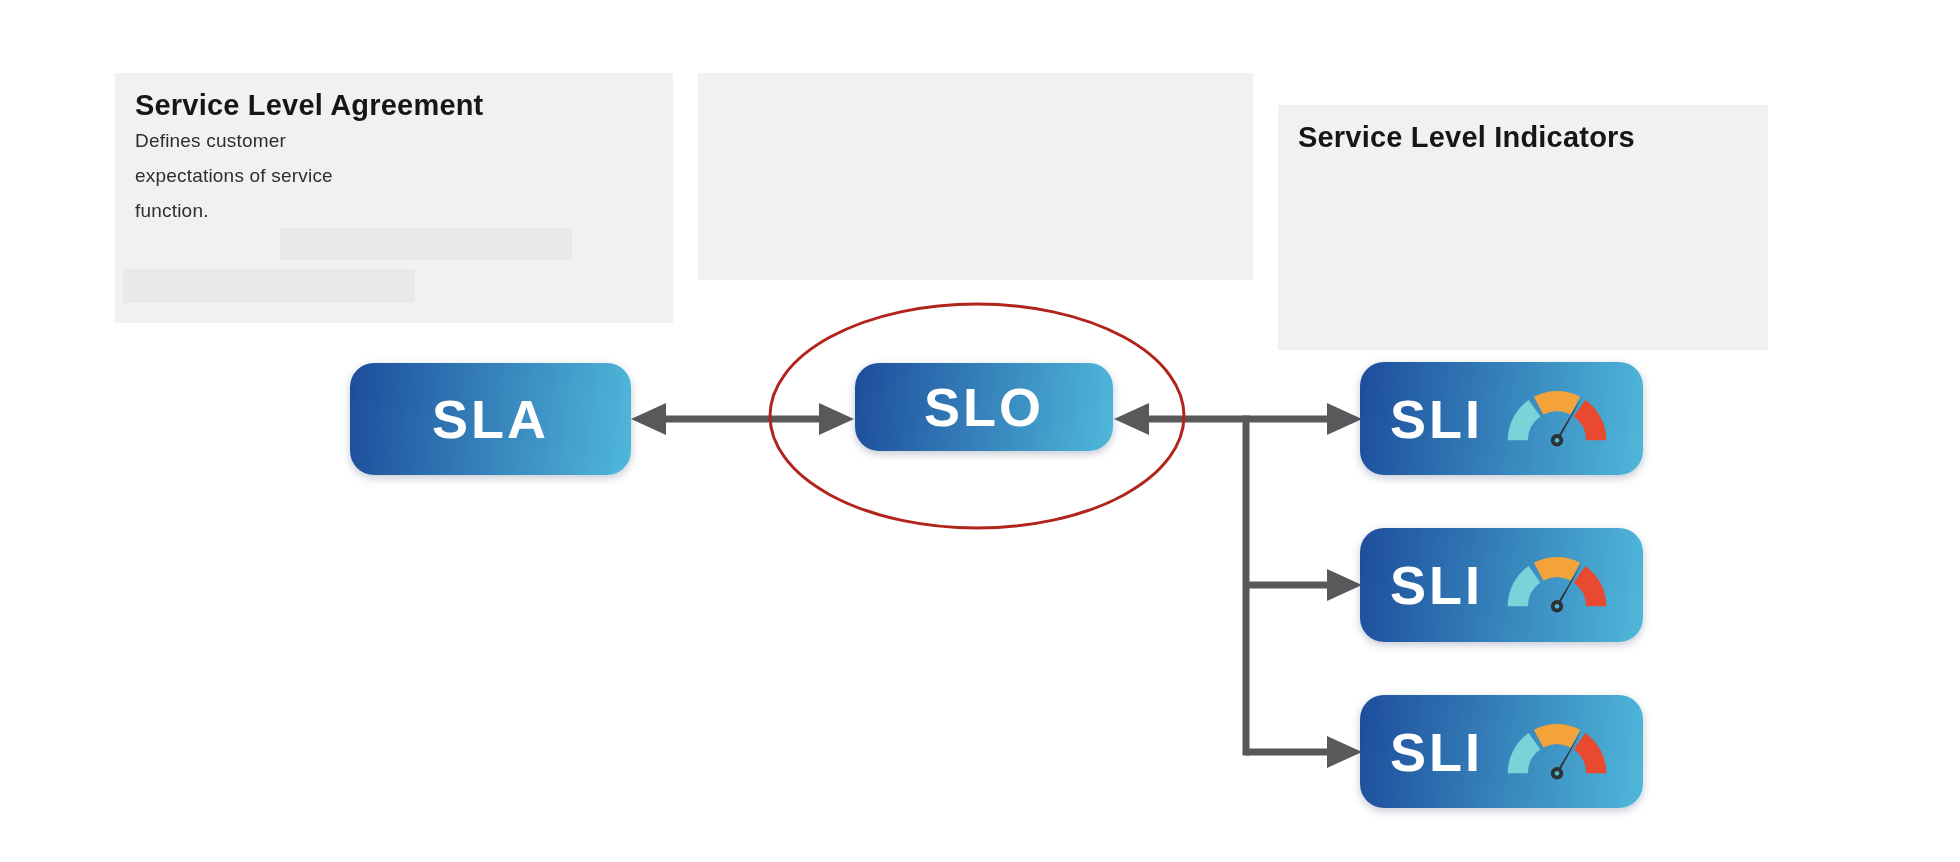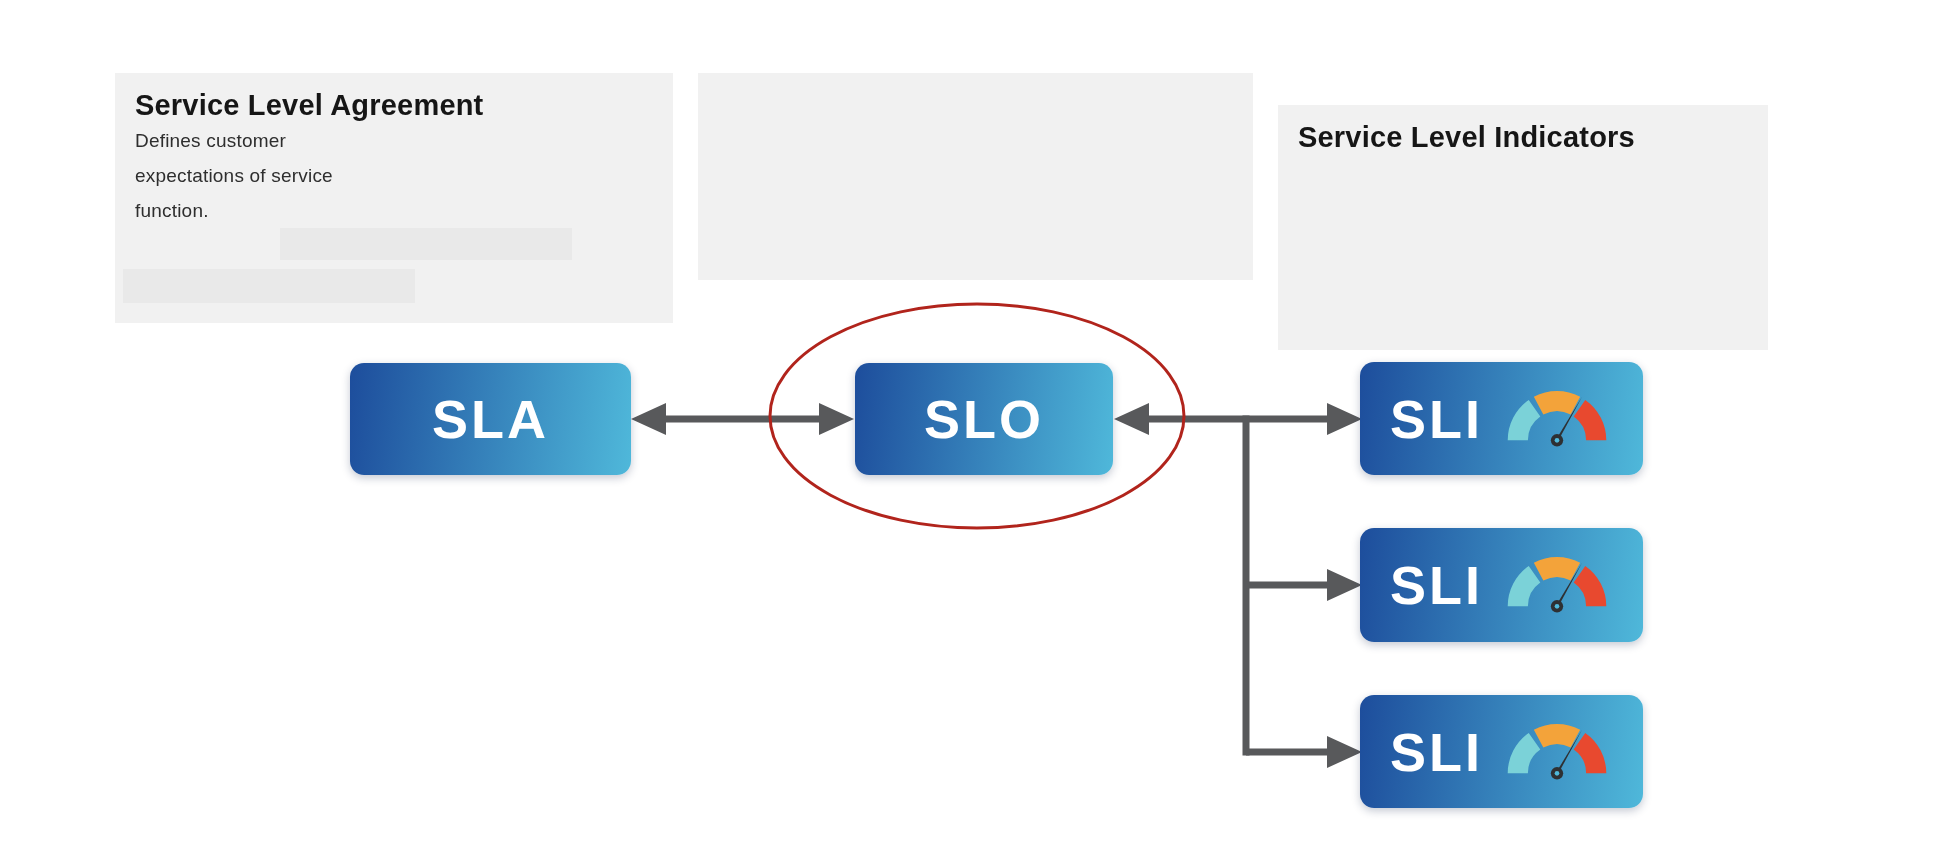--- a/index.html
+++ b/index.html
@@ -25,27 +25,27 @@
   .r2{left:8px;top:196px;width:292px;height:34px;}
 
   
   .layer{position:absolute;left:0;top:0;width:1960px;height:862px;pointer-events:none;}
   .connectors{z-index:1;}
   .connectors rect,.connectors polygon{fill:var(--arrow-gray);}
   .highlight{z-index:3;}
   .highlight ellipse{fill:none;stroke:var(--highlight-red);stroke-width:3px;}
 
   
-  .node{position:absolute;z-index:2;border-radius:14px;
+  .node{position:absolute;z-index:2;border-radius:24px;
         background:linear-gradient(97deg,var(--node-grad-start) 0%,var(--node-grad-end) 100%);
         display:flex;align-items:center;justify-content:center;gap:18px;
         color:var(--node-text);box-shadow:0 3px 9px rgba(25,40,80,.25);}
   .node .label{font-size:54px;font-weight:700;letter-spacing:3px;line-height:1;}
   .node-sla{left:350px;top:363px;width:281px;height:112px;}
-  .node-slo{left:855px;top:363px;width:258px;height:112px;}
+  .node-slo{left:855px;top:363px;width:258px;height:88px;}
   .node-sli1{left:1360px;top:362px;width:283px;height:113px;}
   .node-sli2{left:1360px;top:528px;width:283px;height:114px;}
   .node-sli3{left:1360px;top:695px;width:283px;height:113px;}
 
   
   .gauge{width:112px;height:74px;display:block;}
   .seg-teal{fill:var(--gauge-teal);}
   .seg-orange{fill:var(--gauge-orange);}
   .seg-red{fill:var(--gauge-red);}
   .needle,.hub{fill:var(--gauge-needle);}

